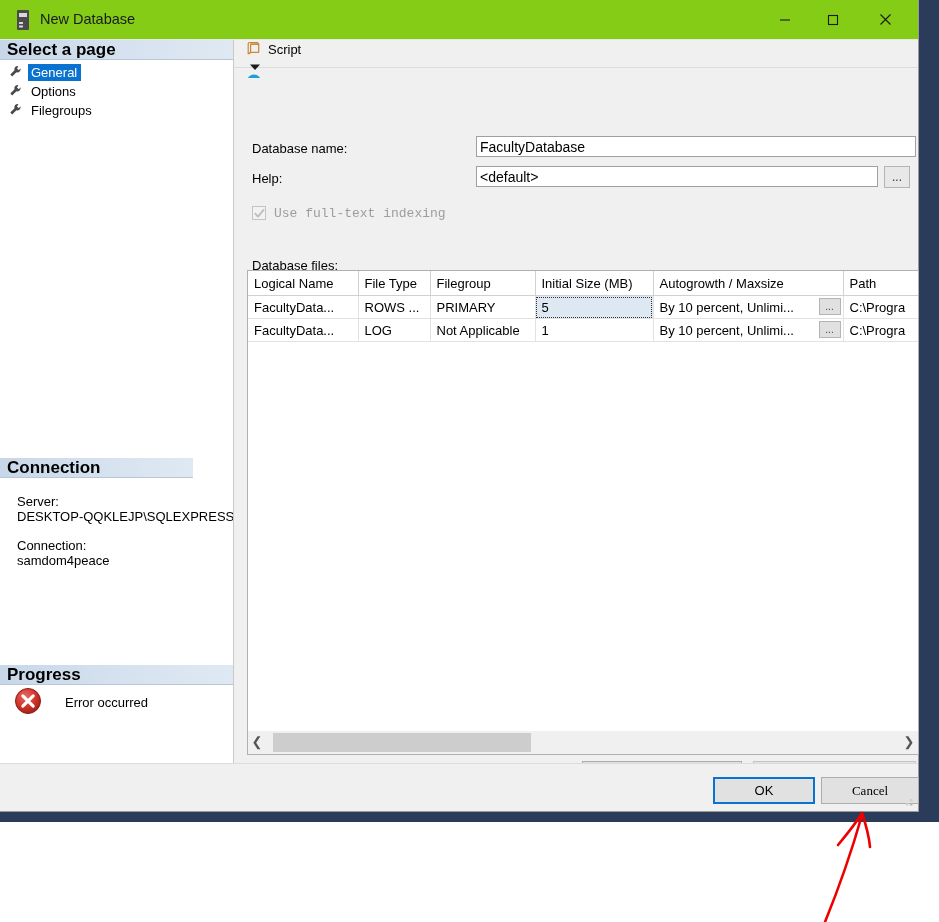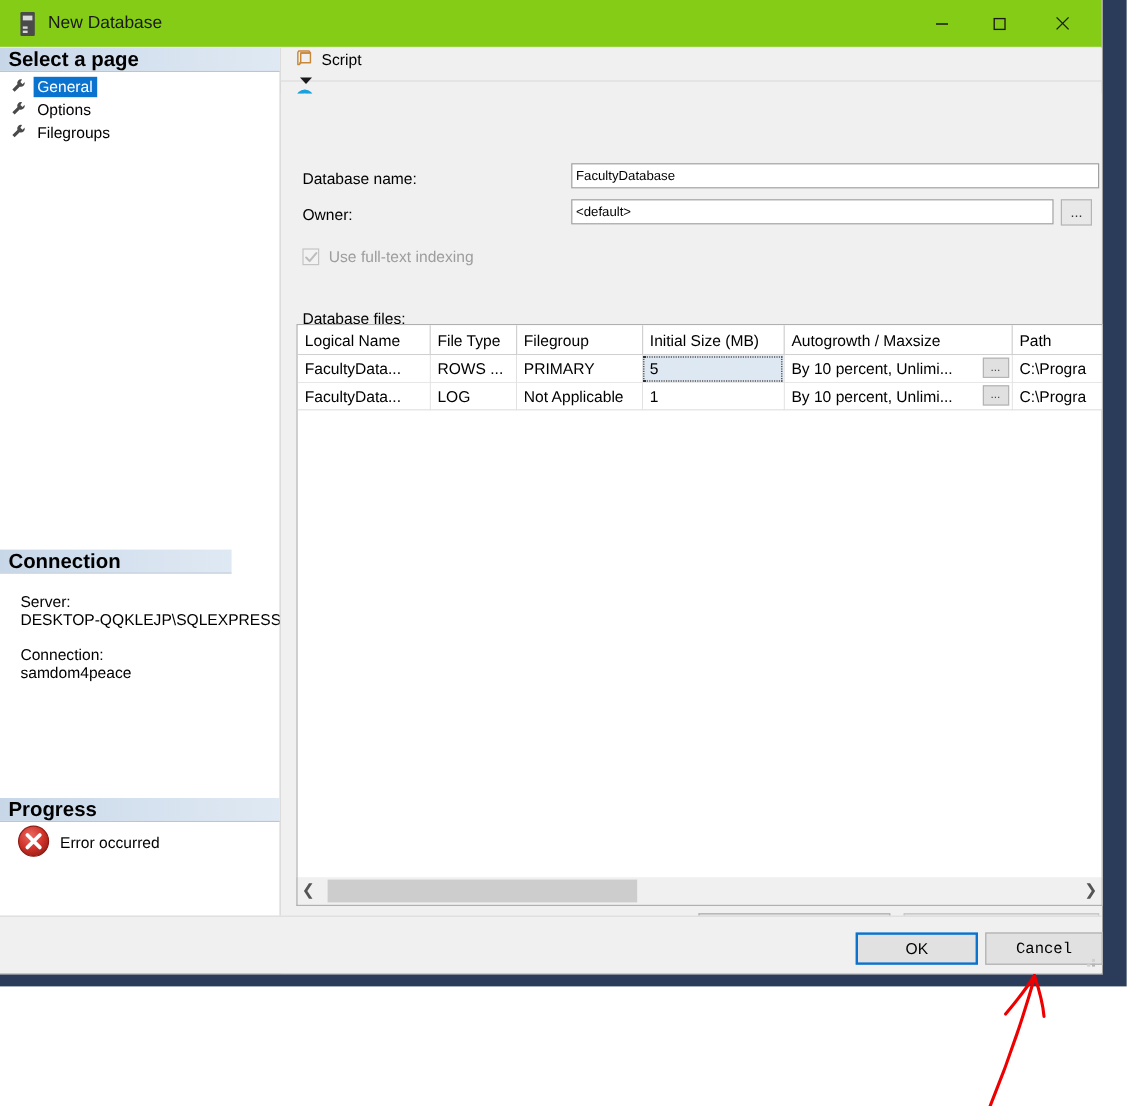--- a/index.html
+++ b/index.html
@@ -167,21 +167,21 @@
   }
   #progress-body {
     position: absolute;
     left: 0; top: 647px;
     width: 233px;
     display: flex;
     align-items: center;
     padding-left: 14px;
     box-sizing: border-box;
   }
-  #progress-text { margin-left: 8px; font-size: 13px; }
+  #progress-text { margin-left: 23px; font-size: 13px; }
 
   
   #right-panel {
     position: absolute;
     left: 234px; top: 40px;
     right: 0; bottom: 0;
     background: #f0f0f0;
   }
   #toolbar {
     position: absolute;
@@ -219,21 +219,21 @@
   }
   #label-database-name { left: 18px; top: 63px; }
   #label-owner        { left: 18px; top: 93px; }
 
   .text-input {
     position: absolute;
     height: 21px;
     background: #ffffff;
     border: 1px solid #a0a0a0;
     font-family: "Liberation Sans", sans-serif;
-    font-size: 11px;
+    font-size: 14px;
     color: #000;
     padding: 0 3px;
     box-sizing: border-box;
     outline: none;
   }
   #input-database-name { left: 242px; top: 58px; width: 440px; }
   #input-owner         { left: 242px; top: 88px; width: 402px; }
 
   .ellipsis-btn {
     position: absolute;
@@ -247,21 +247,22 @@
     padding: 0;
     box-sizing: border-box;
     font-family: "Liberation Sans", sans-serif;
   }
   #owner-browse-btn { left: 650px; top: 88px; }
 
   #fulltext-row {
     position: absolute;
     left: 18px; top: 128px;
     display: flex;
-    align-items: center;
+    align-items: flex-start;
+    font-family: Liberation Mono, monospace;
   }
   #fulltext-checkbox {
     width: 14px; height: 14px;
     border: 1px solid #c4c4c4;
     background: #f2f2f2;
     position: relative;
     box-sizing: border-box;
   }
   #fulltext-checkbox svg { position: absolute; left: 1px; top: 1px; }
   #fulltext-label { margin-left: 8px; color: #9d9d9d; font-size: 13px; }
@@ -405,21 +406,21 @@
     font-size: 13px;
     cursor: default;
     box-sizing: border-box;
   }
   #btn-cancel {
     position: absolute;
     left: 821px; top: 13px;
     width: 98px; height: 27px;
     background: #e1e1e1;
     border: 1px solid #adadad;
-    font-family: Liberation Mono, monospace;
+    font-family: Liberation Serif, serif;
     font-size: 13px;
     cursor: default;
     box-sizing: border-box;
   }
   #resize-grip {
     position: absolute;
     right: 3px; bottom: 3px;
     width: 12px; height: 12px;
   }
 
@@ -556,21 +557,21 @@
         </span>
         <span class="tool-label">Help</span>
       </div>
     </div>
 
     <div id="form-area">
 
       <span class="field-label" id="label-database-name">Database name:</span>
       <input class="text-input" id="input-database-name" type="text" value="FacultyDatabase" style="">
 
-      <span class="field-label" id="label-owner">Owner:</span>
+      <span class="field-label" id="label-owner">Help:</span>
       <input class="text-input" id="input-owner" type="text" value="&lt;default&gt;" style="">
       <button class="ellipsis-btn" id="owner-browse-btn">...</button>
 
       <div id="fulltext-row">
         <span id="fulltext-checkbox">
           <svg width="11" height="11" viewBox="0 0 11 11">
             <path d="M1.2 5.6 L4 8.6 L9.6 1.9" fill="none" stroke="#bdbdbd" stroke-width="1.7" stroke-linecap="round" stroke-linejoin="round"></path>
           </svg>
         </span>
         <span id="fulltext-label">Use full-text indexing</span>

